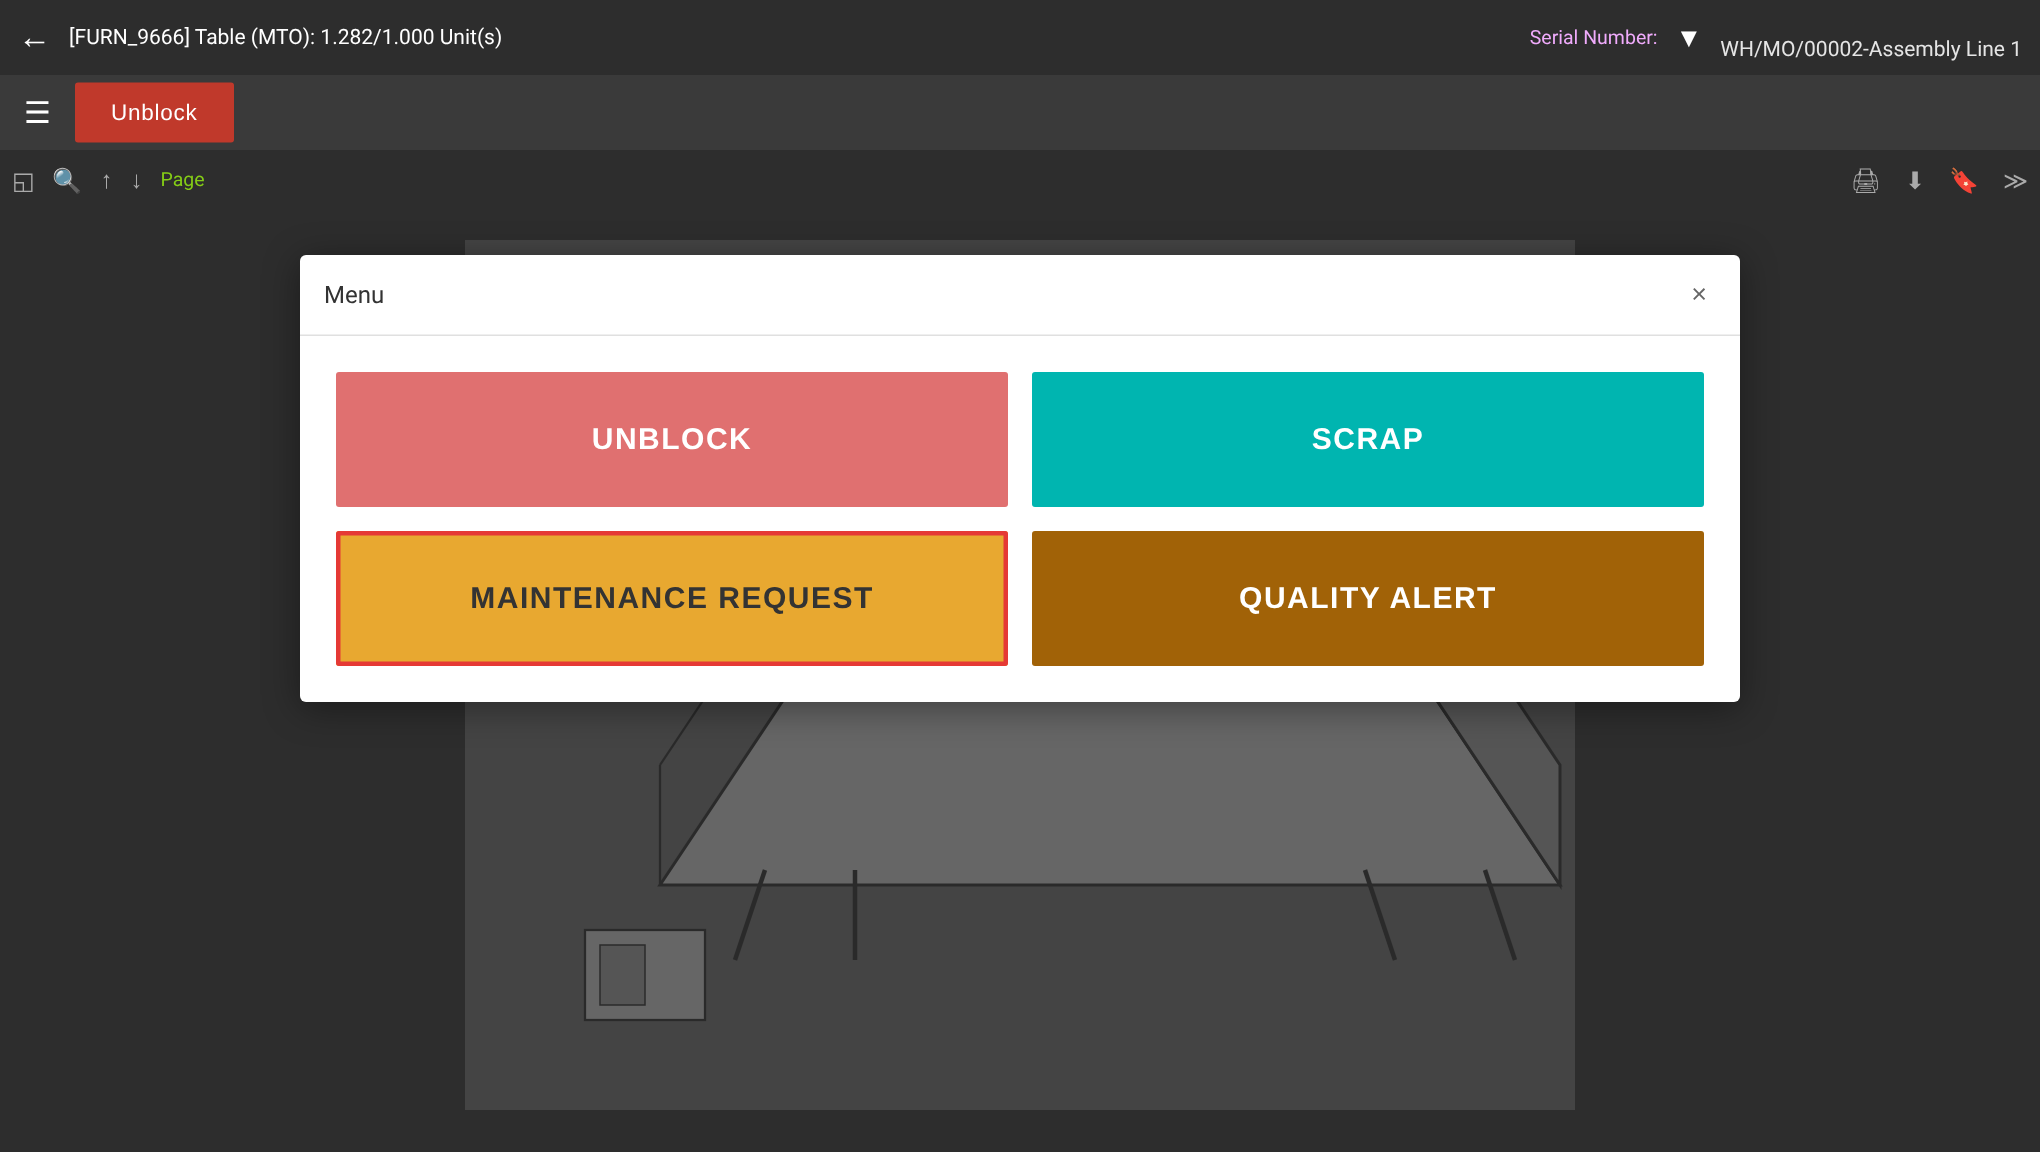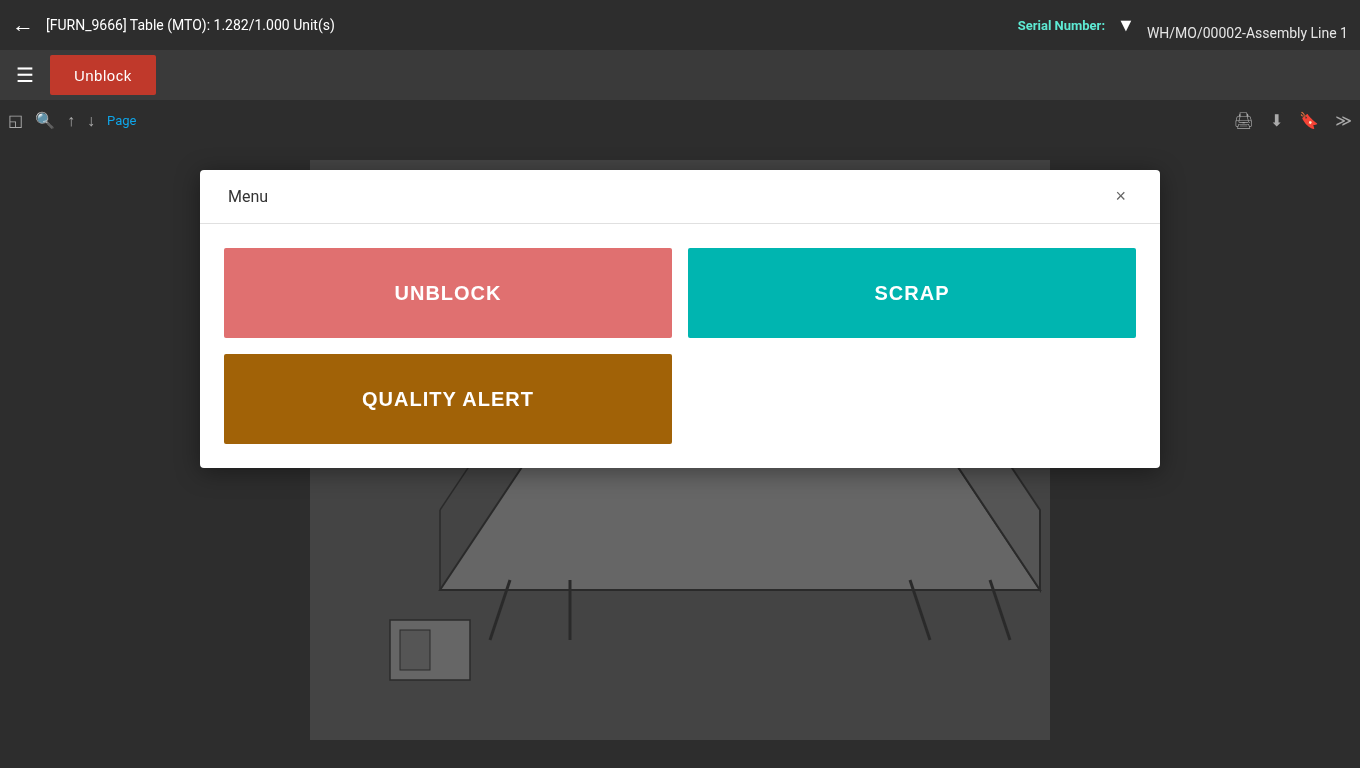--- a/index.html
+++ b/index.html
@@ -38,23 +38,22 @@
       align-items: center;
     }
 
     .top-bar-title {
       color: #fff;
       font-size: 14px;
       flex: 1;
     }
 
     .top-bar-serial {
-      color: #5eead4;
+      color: #f0abfc;
       font-size: 13px;
-      font-weight: bold;
     }
 
     .top-bar-dropdown {
       color: #fff;
       font-size: 18px;
       cursor: pointer;
     }
 
     .top-bar-workorder {
       color: #e5e5e5;
@@ -114,21 +113,21 @@
       z-index: 1;
     }
 
     .third-bar-icon {
       color: #aaa;
       font-size: 16px;
       cursor: pointer;
     }
 
     .third-bar-page {
-      color: #0ea5e9;
+      color: #84cc16;
       font-size: 13px;
     }
 
     .third-bar-right {
       margin-left: auto;
       display: flex;
       gap: 16px;
     }
 
     .third-bar-right-icon {
@@ -188,21 +187,21 @@
       width: 960px;
       border-radius: 4px;
       box-shadow: 0 4px 24px rgba(0,0,0,0.4);
       overflow: hidden;
     }
 
     .modal-header {
       display: flex;
       align-items: center;
       justify-content: space-between;
-      padding: 14px 28px;
+      padding: 14px 16px;
       border-bottom: 1px solid #e0e0e0;
     }
 
     .modal-title {
       font-size: 16px;
       color: #333;
     }
 
     .modal-close {
       background: none;
@@ -336,18 +335,19 @@
         <span class="modal-title">Menu</span>
         <button class="modal-close">×</button>
       </div>
 
       <div class="modal-body">
 
         <button class="menu-btn btn-unblock">UNBLOCK</button>
 
         <button class="menu-btn btn-scrap">SCRAP</button>
 
+        <button class="menu-btn btn-maintenance">MAINTENANCE REQUEST</button>
 
         <button class="menu-btn btn-quality">QUALITY ALERT</button>
       </div>
     </div>
   </div>
 </div>
 
 </body></html>

